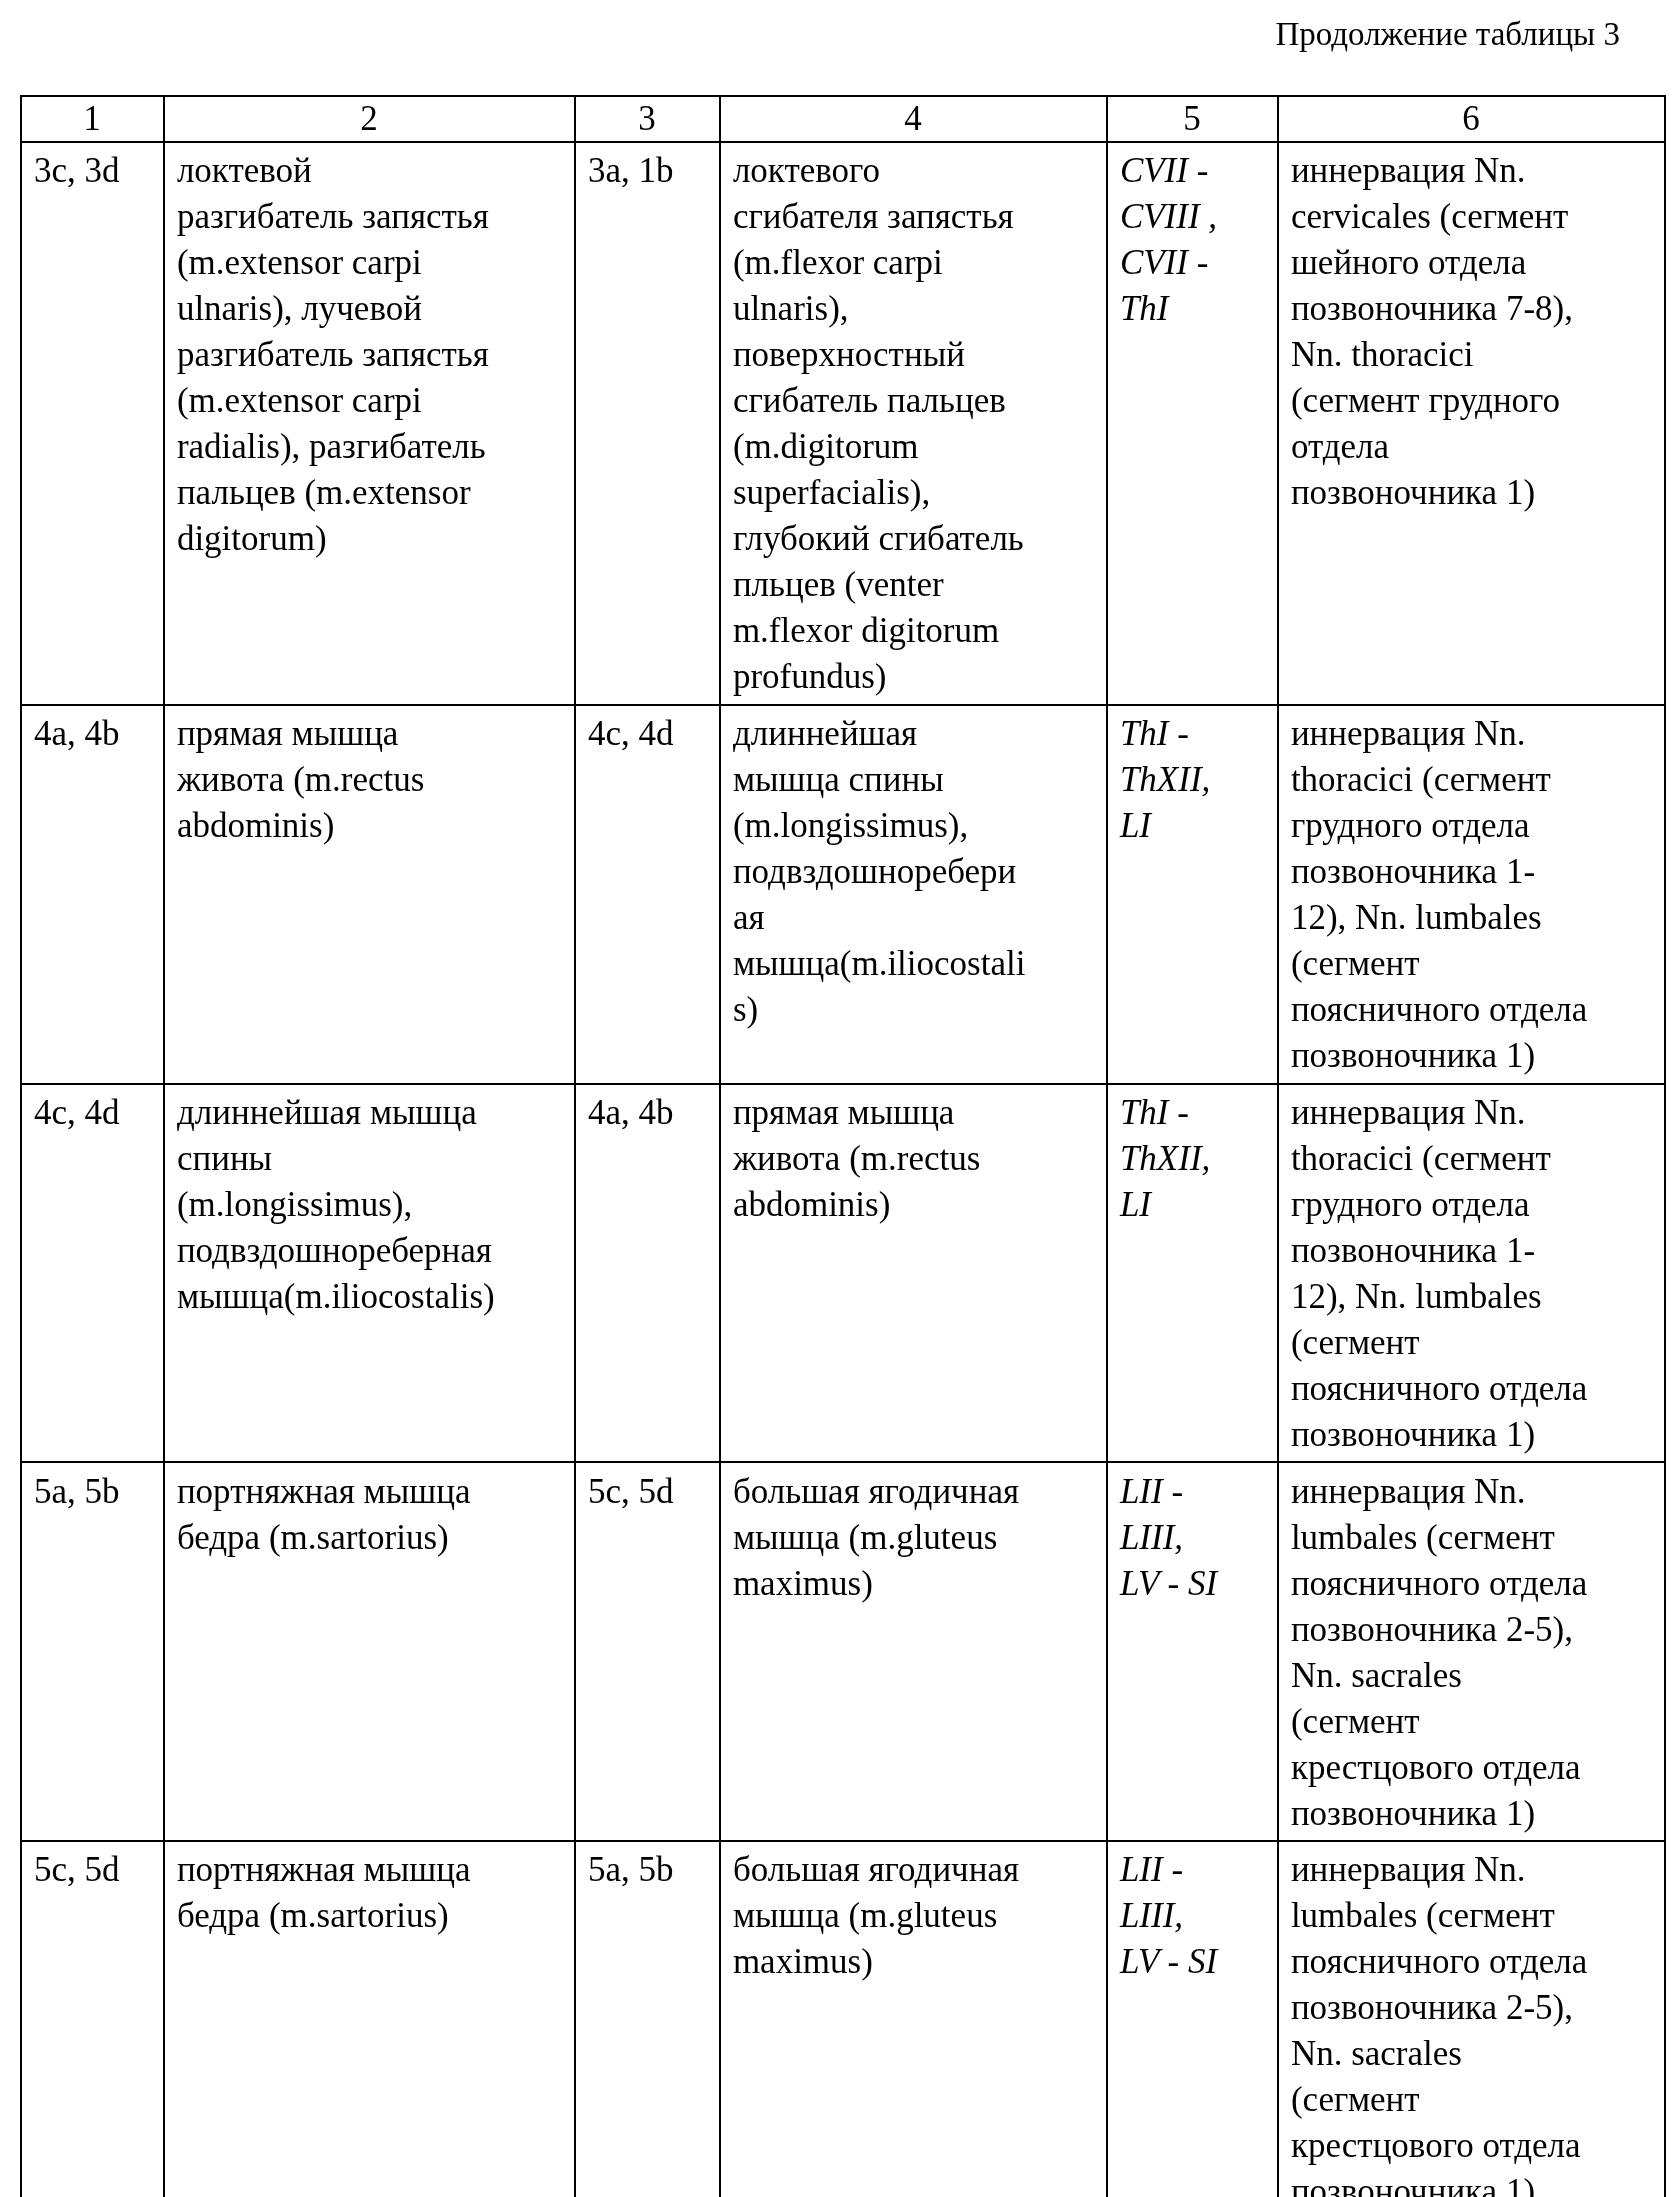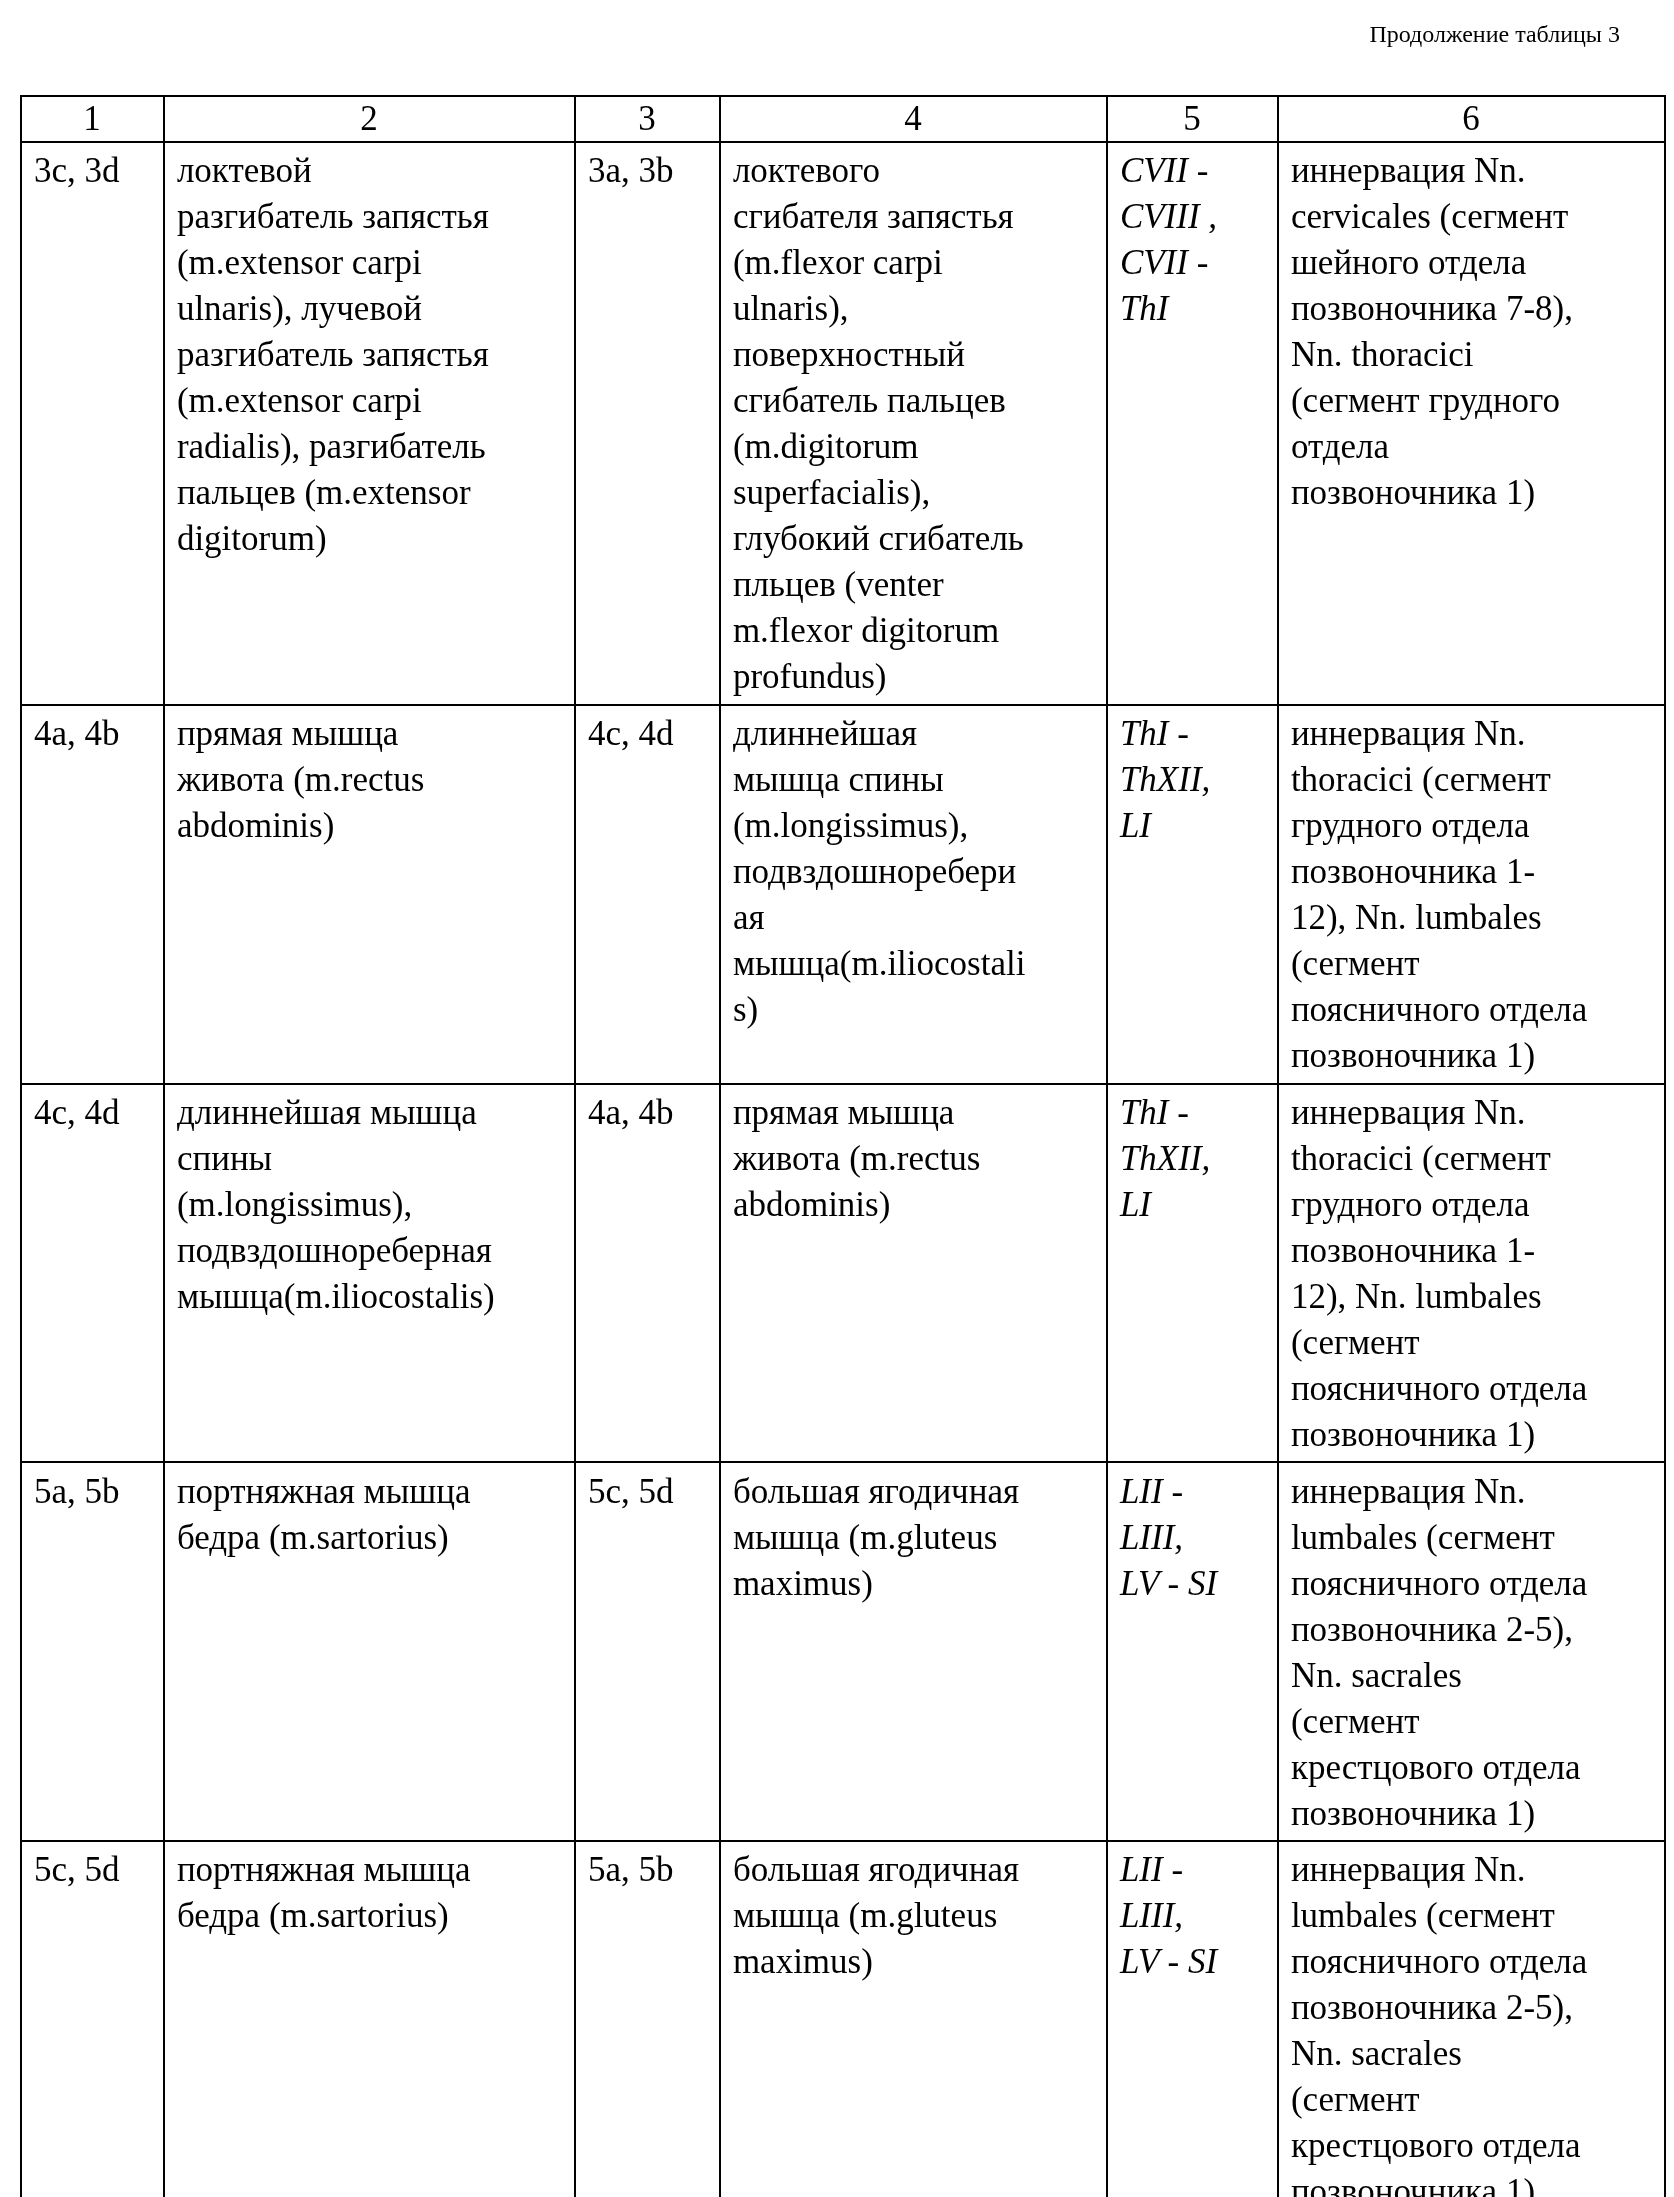--- a/index.html
+++ b/index.html
@@ -3,21 +3,21 @@
 <meta charset="utf-8">
 <style>
   html, body { margin: 0; padding: 0; background: #ffffff; }
   body {
     width: 1675px; height: 2197px; position: relative; overflow: hidden;
     font-family: "Liberation Serif", "DejaVu Serif", serif;
     color: #000;
   }
   .caption {
     position: absolute; right: 55px; top: 12.4px;
-    font-size: 24px; line-height: 44px;
+    font-size: 33px; line-height: 44px;
   }
   table.main {
     position: absolute; left: 19.5px; top: 95px;
     width: 1643px;
     border-collapse: collapse;
     table-layout: fixed;
     font-size: 35px; line-height: 46px;
   }
   table.main td, table.main th {
     border: 2.7px solid #000;
@@ -73,21 +73,21 @@
       <td>3c, 3d</td>
       <td>локтевой
 разгибатель запястья
 (m.extensor carpi
 ulnaris), лучевой
 разгибатель запястья
 (m.extensor carpi
 radialis), разгибатель
 пальцев (m.extensor
 digitorum)</td>
-      <td>3a, 3b</td>
+      <td>3a, 1b</td>
       <td>локтевого
 сгибателя запястья
 (m.flexor carpi
 ulnaris),
 поверхностный
 сгибатель пальцев
 (m.digitorum
 superfacialis),
 глубокий сгибатель
 пльцев (venter

